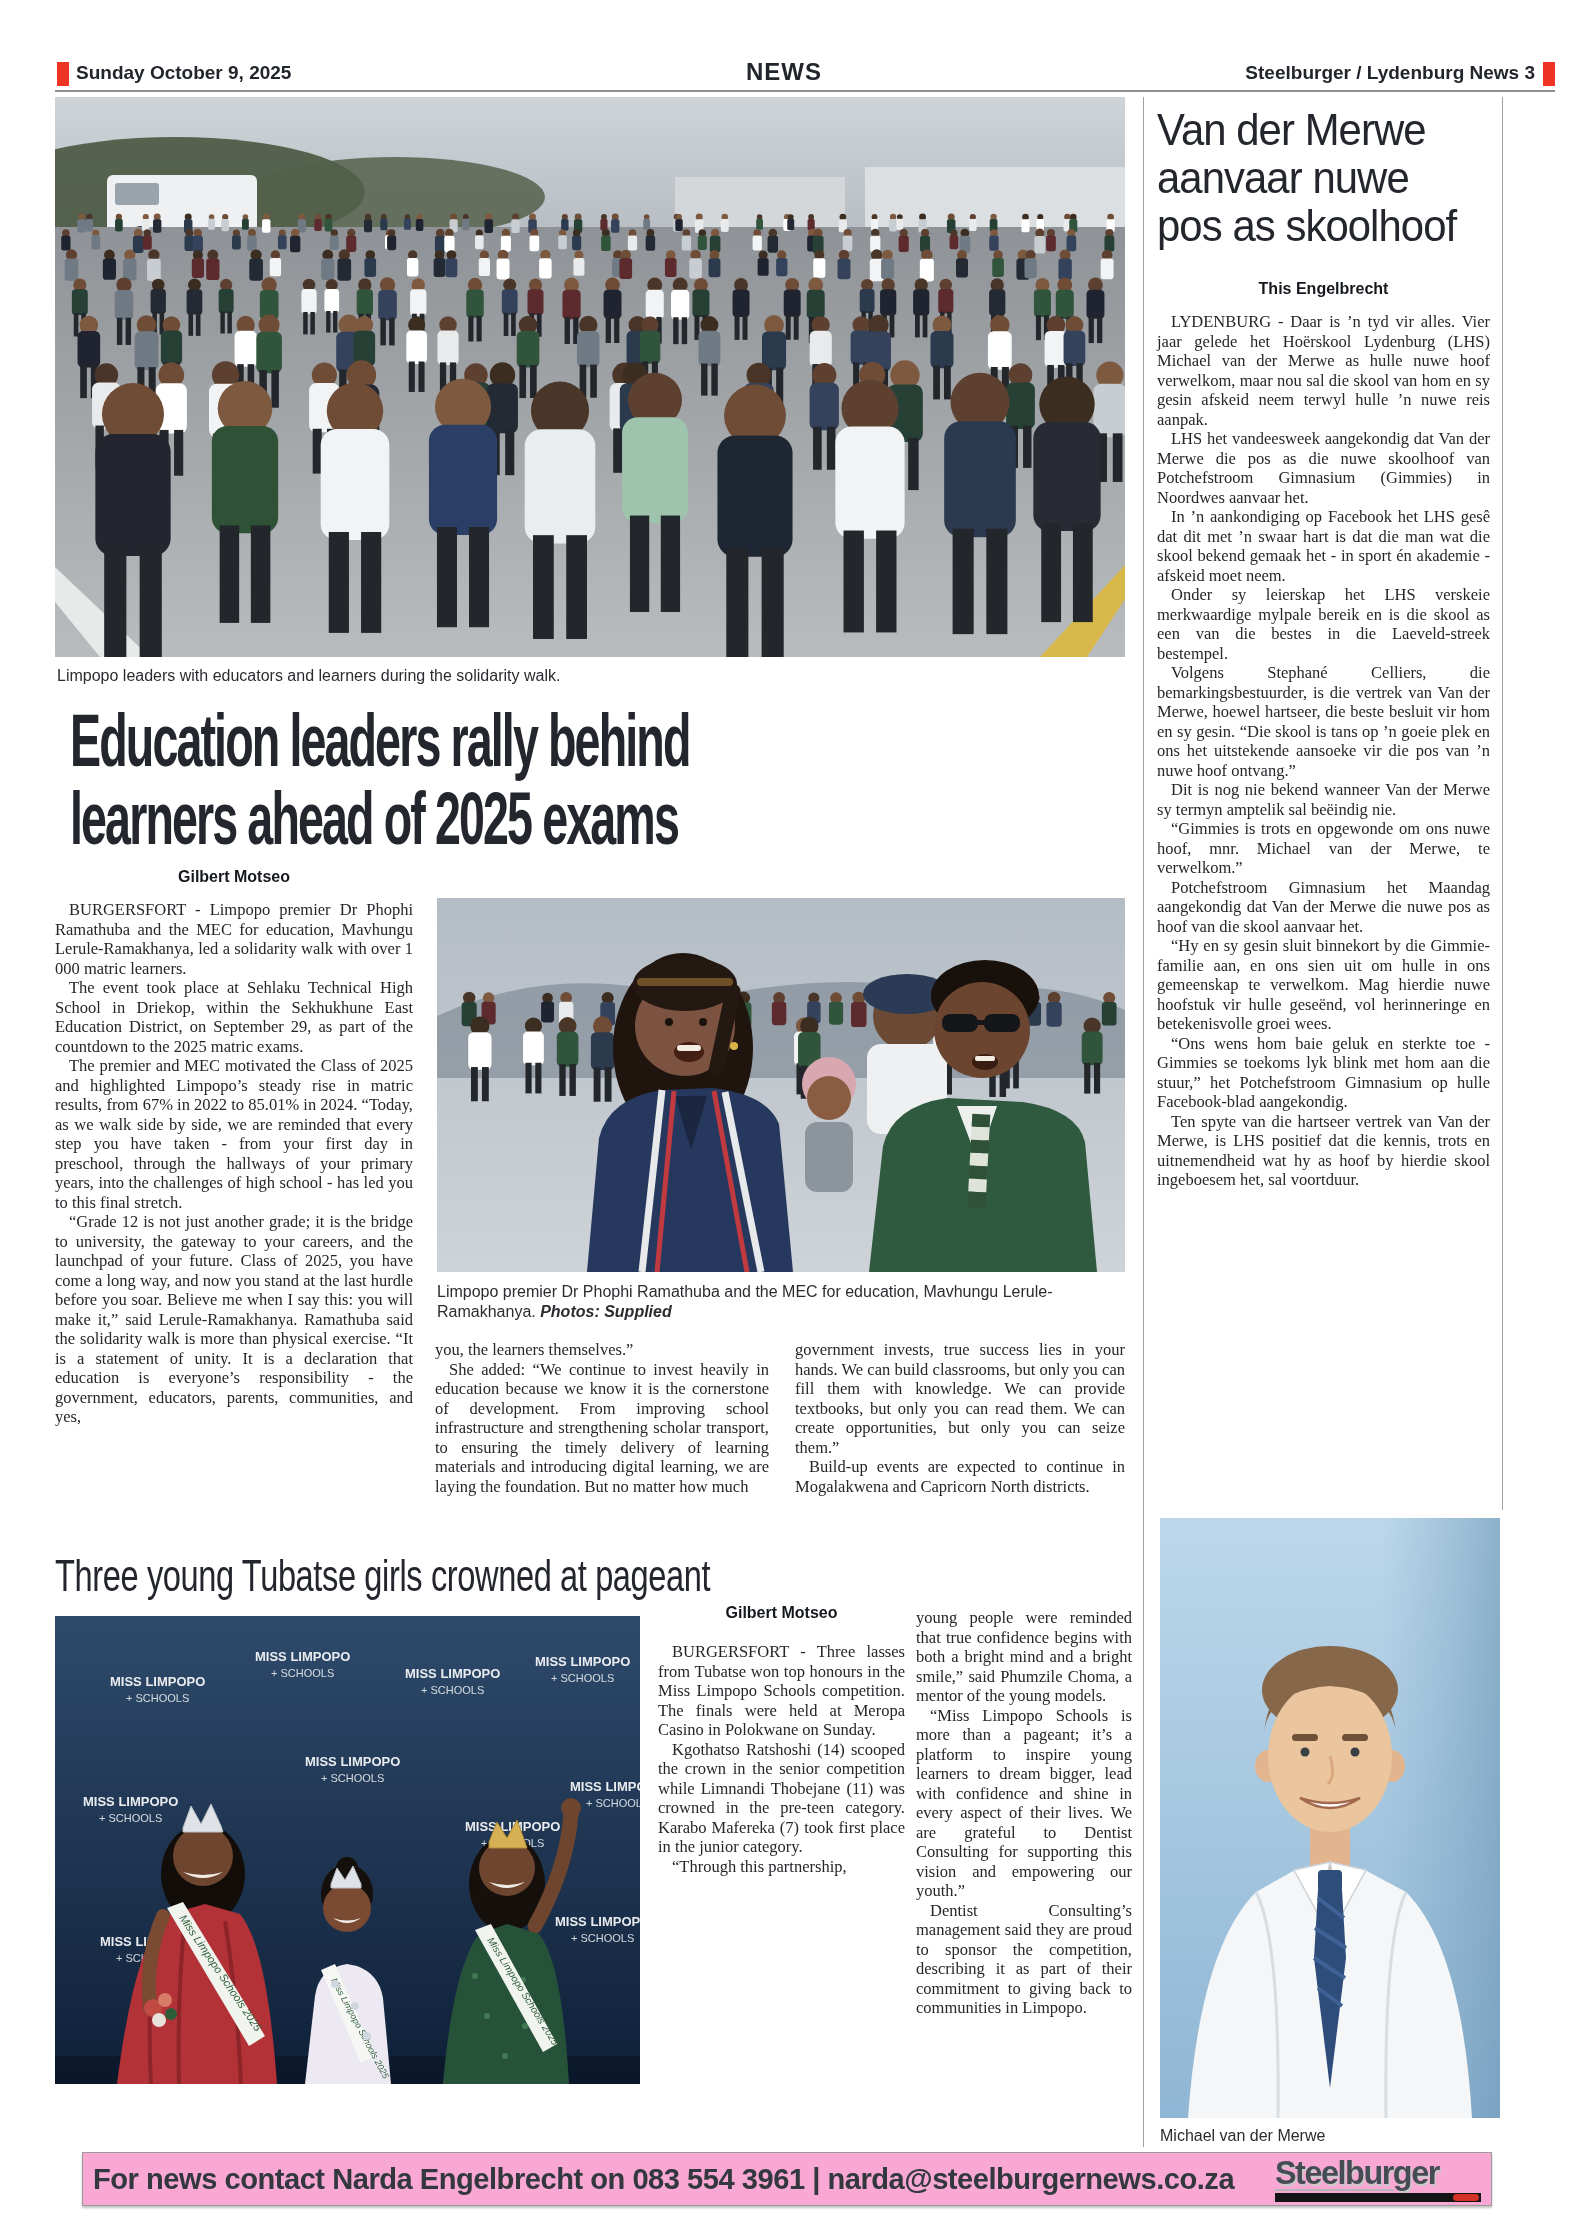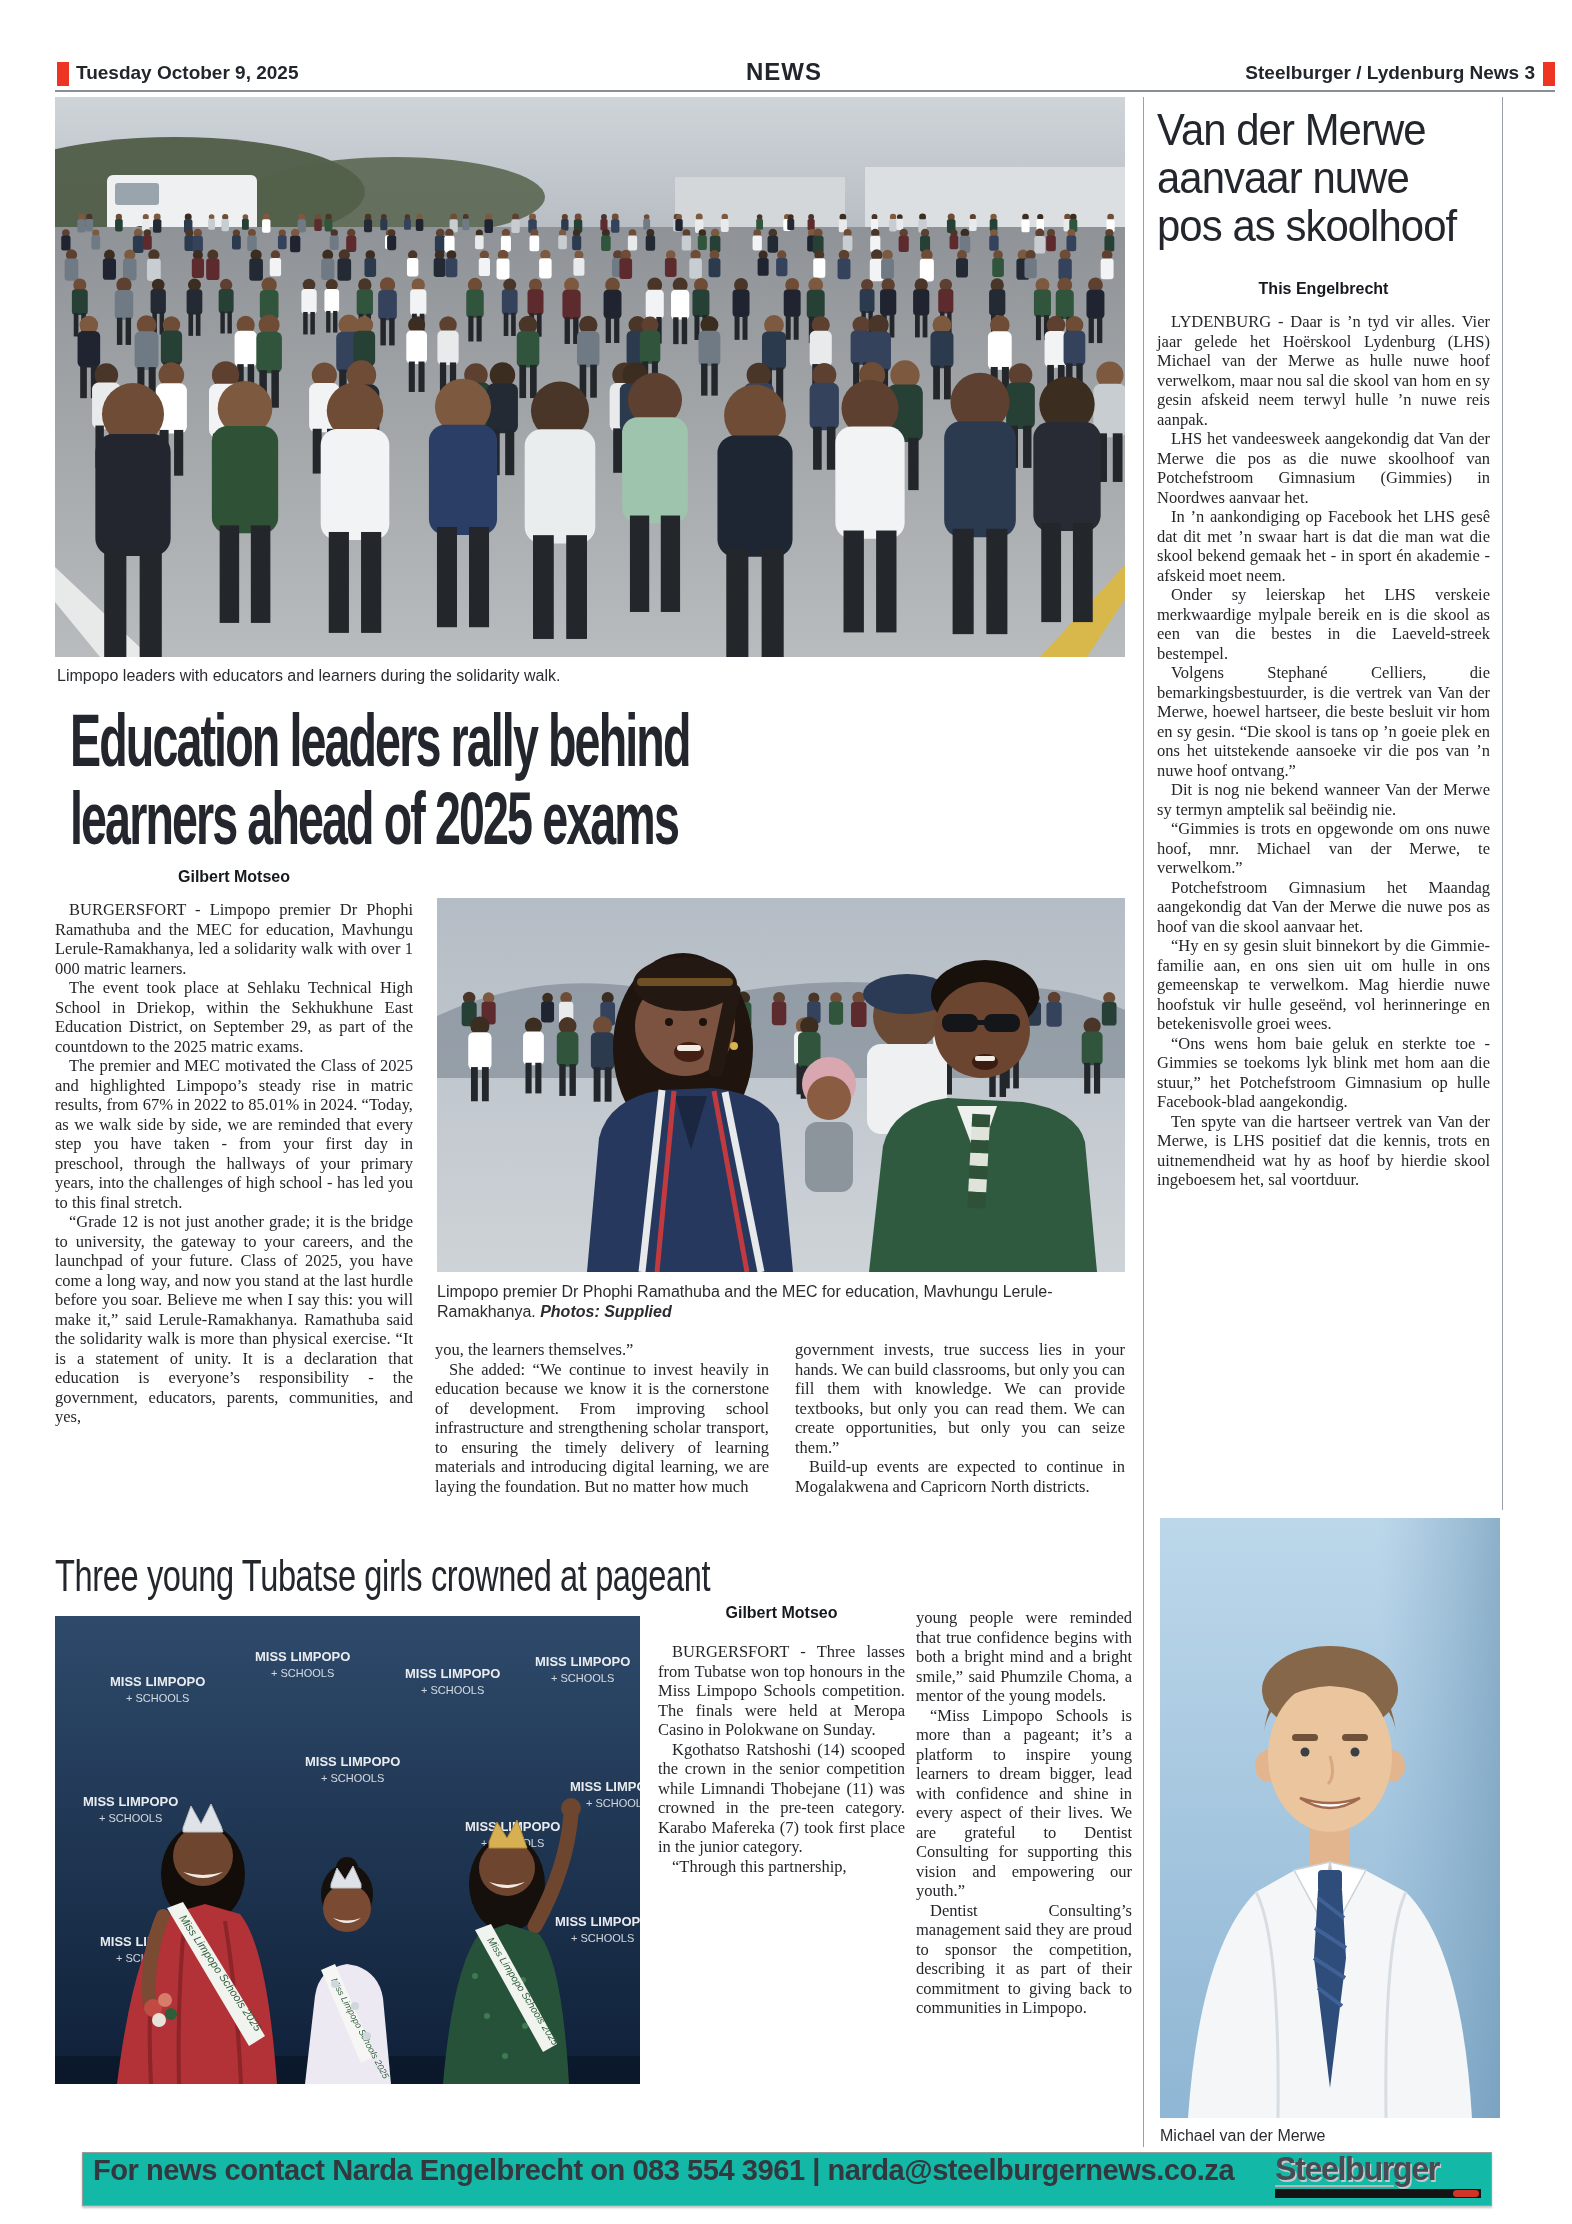--- a/index.html
+++ b/index.html
@@ -32,39 +32,39 @@
 
   .caption{font-size:16px;line-height:20px;color:#2a2c30;}
   .caption .credit{font-weight:bold;font-style:italic;}
 
   .vrule{width:1px;background:#9aa0a5;}
 
   .photo{overflow:hidden;background:#b9bec3;}
   .photo svg{display:block;}
 
   
-  .footer-box{border:1px solid #9b9b9b;background:#14b8a6;display:flex;
+  .footer-box{border:1px solid #9b9b9b;background:#f9a8d4;display:flex;align-items:center;
               box-shadow:0 2px 2px #c4c4c4;}
   .footer-text{white-space:nowrap;transform:scaleX(0.97);transform-origin:0 50%;
                font-weight:bold;font-size:30px;letter-spacing:-0.5px;color:#33383f;margin-left:10px;}
   .logo{margin-left:auto;margin-right:10px;width:206px;}
   .logo-word{font-weight:bold;font-size:34px;line-height:30px;letter-spacing:-1.5px;color:#464c54;
              text-shadow:1.5px 1.5px 0 #c9c9c9;transform:scaleX(0.95);transform-origin:0 50%;white-space:nowrap;}
   .logo-fine{height:2px;background:#b5b5b5;width:58%;margin-top:2px;}
   .logo-bar{height:9px;background:#141414;margin-top:2px;position:relative;}
   .logo-bar:after{content:"";position:absolute;right:2px;top:1px;width:26px;height:7px;
                   background:#d23326;border-radius:4px;}
 </style>
 </head>
 <body>
 
 <div class="page">
 
   <div class="abs red-sq" style="left:57px;top:62px;"></div>
-  <div class="abs hdr-txt" style="left:76px;top:62px;">Tuesday October 9, 2025</div>
+  <div class="abs hdr-txt" style="left:76px;top:62px;">Sunday October 9, 2025</div>
   <div class="abs news-title" style="left:746px;top:58px;">NEWS</div>
   <div class="abs hdr-txt" style="right:37px;top:62px;">Steelburger / Lydenburg News 3</div>
   <div class="abs red-sq" style="left:1543px;top:62px;"></div>
   <div class="abs hdr-line" style="left:55px;top:90px;width:1500px;"></div>
 
   <div class="abs photo" style="left:55px;top:97px;width:1070px;height:560px;">
     <svg width="1070" height="560" viewBox="0 0 1070 560">
       <defs>
         <linearGradient id="p1sky" x1="0" y1="0" x2="0" y2="1">
           <stop offset="0" stop-color="#cfd4d9"></stop>

